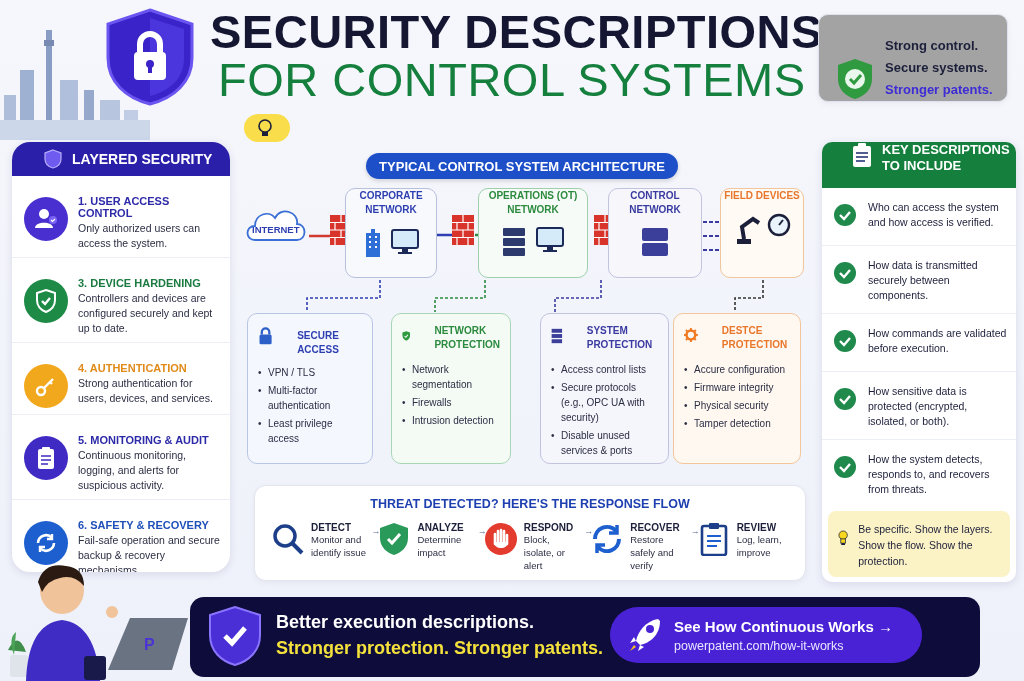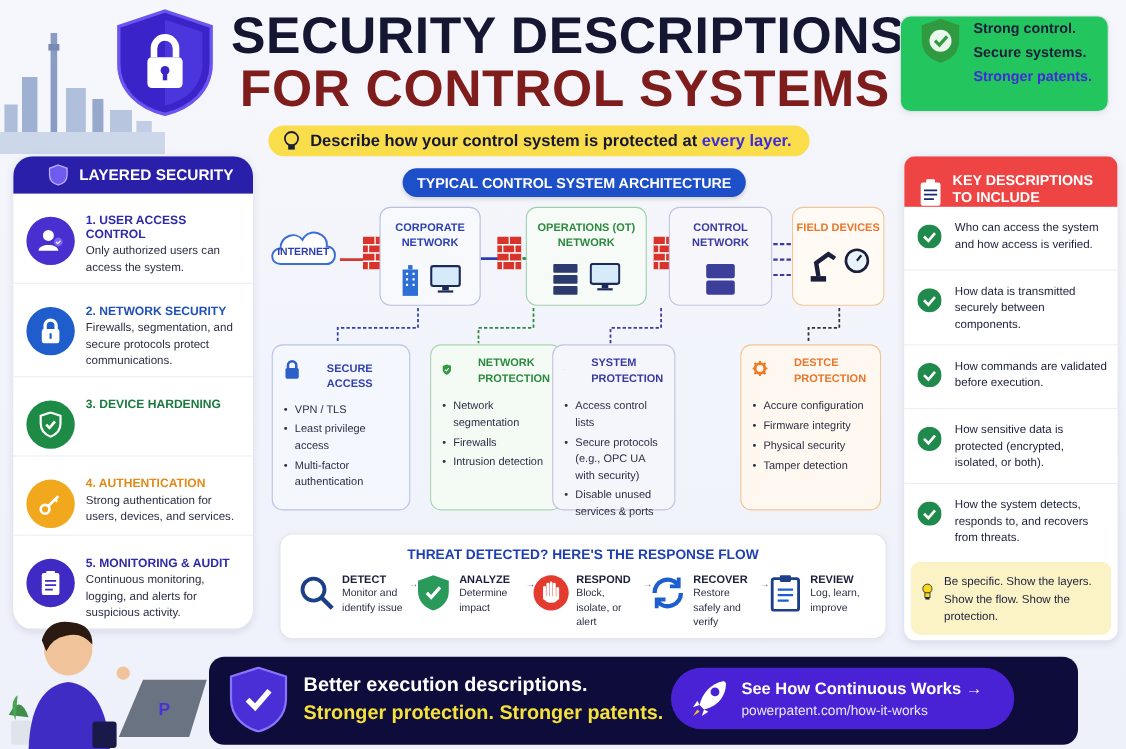--- a/index.html
+++ b/index.html
@@ -3,56 +3,56 @@
 <meta charset="utf-8">
 <style>
 *{box-sizing:border-box;margin:0;padding:0}
 html,body{width:1024px;height:681px;overflow:hidden}
 body{font-family:"Liberation Sans",sans-serif;background:linear-gradient(180deg,#f6f7fc 0%,#eef1fa 100%);position:relative;color:#1c1f3a}
 .abs{position:absolute}
 
 .city{left:0;top:20px;width:150px;height:120px;opacity:.8}
 .hdr-shield{left:104px;top:8px;width:92px;height:98px}
 .title1{left:210px;top:4px;font-size:47px;font-weight:900;color:#141632;letter-spacing:.5px;white-space:nowrap}
-.title2{left:218px;top:52px;font-size:47px;font-weight:700;color:#7f1d1d;letter-spacing:.5px;white-space:nowrap}
+.title2{left:218px;top:52px;font-size:47px;font-weight:400;color:#15803d;letter-spacing:.5px;white-space:nowrap}
 .tagline{left:244px;top:114px;height:28px;border-radius:14px;background:#f9dd4a;padding:0 16px 0 12px;display:flex;align-items:center;gap:8px;font-size:15px;font-weight:700;color:#141632}
 .tagline .hl{color:#3e2cd6}
-.badge{left:818px;top:14px;width:190px;height:88px;background:#22c55e;border:1px solid #dfe2ee;border-radius:10px;display:flex;align-items:flex-start;gap:10px;padding-left:16px;box-shadow:0 2px 6px rgba(0,0,0,.05)}
+.badge{left:818px;top:14px;width:190px;height:88px;background:#a3a3a3;border:1px solid #dfe2ee;border-radius:10px;display:flex;align-items:flex-end;gap:10px;padding-left:16px;box-shadow:0 2px 6px rgba(0,0,0,.05)}
 .badge .lines div{font-size:13px;font-weight:700;line-height:22px;color:#1c1f3a}
 .badge .lines .blue{color:#3e2cd6}
 
 .lpanel{left:12px;top:142px;width:218px;height:430px;background:#fff;border-radius:18px;box-shadow:0 2px 8px rgba(30,30,90,.12);overflow:hidden}
 .lpanel .phead{height:34px;background:#2a1fa8;color:#fff;font-weight:700;font-size:14px;display:flex;align-items:center;gap:10px;padding-left:32px}
 .litem{display:flex;gap:10px;padding:19px 8px 6px 12px;border-bottom:1px solid #eceef5}
 .litem:last-child{border-bottom:none}
 .litem .ic{width:44px;height:44px;border-radius:50%;flex:0 0 44px;display:flex;align-items:center;justify-content:center;margin-top:2px}
 .litem .t{font-size:11px;font-weight:700;margin-bottom:2px}
 .litem .d{font-size:10.5px;line-height:15px;color:#2b2e44}
 
 .arch-title{left:366px;top:153px;width:312px;height:26px;background:#1d4fc9;border-radius:13px;color:#fff;font-size:13px;font-weight:700;display:flex;align-items:center;justify-content:center;box-shadow:0 2px 4px rgba(0,0,0,.15)}
 .cloud{left:243px;top:200px;width:66px;height:44px}
-.netbox{top:188px;height:90px;border-radius:10px;border:1.5px solid;text-align:center;font-size:10px;font-weight:700;padding-top:12px;line-height:14px}
+.netbox{top:188px;height:90px;border-radius:10px;border:1.5px solid;text-align:center;font-size:10px;font-weight:700;padding-top:0;line-height:14px}
 .fw{width:22px;height:30px}
 .prot{top:313px;height:151px;border-radius:10px;border:1.5px solid;padding:10px 10px}
 .prot .ph{display:flex;gap:24px;align-items:flex-start;font-size:10px;font-weight:700;line-height:14px;margin-bottom:8px;min-height:30px}
 .prot ul{list-style:none;font-size:10px;line-height:15px;color:#2b2e44}
 .prot li{padding-left:10px;position:relative;margin-bottom:3px}
 .prot li:before{content:"•";position:absolute;left:0}
 
 .flow{left:254px;top:485px;width:552px;height:96px;background:#fff;border:1px solid #e2e5ef;border-radius:12px;box-shadow:0 2px 6px rgba(0,0,0,.05)}
 .flow .ft{text-align:center;font-size:12.5px;font-weight:700;color:#1d3fb0;margin-top:11px}
 .steps{display:flex;align-items:flex-start;padding:11px 10px 0 16px;gap:2px}
 .step{display:flex;gap:6px;width:104px}
 .step .si{width:34px;height:34px;flex:0 0 34px}
 .step .sn{font-size:10px;font-weight:700}
 .step .sd{font-size:9.5px;line-height:13px;color:#2b2e44}
 .arrow-s{font-size:9px;color:#5a6a9a;margin-top:4px;width:4px}
 
 .rpanel{left:822px;top:142px;width:194px;height:440px;background:#fff;border-radius:10px;box-shadow:0 2px 8px rgba(30,30,90,.12);overflow:hidden}
-.rpanel .phead{height:46px;background:#ef4444;color:#fff;font-weight:700;font-size:13px;line-height:16px;display:flex;align-items:flex-end;gap:10px;padding-left:14px}
+.rpanel .phead{height:46px;background:#15803d;color:#fff;font-weight:700;font-size:13px;line-height:16px;display:flex;align-items:flex-start;gap:10px;padding-left:30px}
 .ritem{display:flex;gap:12px;padding:12px 8px 10px 12px;border-bottom:1px solid #eceef5;min-height:58px}
 .ritem .ck{width:22px;height:22px;flex:0 0 22px;margin-top:4px}
 .ritem .rt{font-size:10.5px;line-height:15px;color:#1c1f3a}
 .tip{margin:4px 6px;background:#fbf2c6;border-radius:8px;padding:10px 10px 8px 10px;display:flex;gap:10px}
 .tip .tt{font-size:10.5px;line-height:16px}
 
 .banner{left:190px;top:597px;width:790px;height:80px;background:#0d0c3a;border-radius:14px}
 .b-shield{left:208px;top:606px;width:54px;height:60px}
 .b-l1{left:276px;top:612px;font-size:18px;color:#fff;font-weight:700}
 .b-l2{left:276px;top:638px;font-size:18px;color:#f4e13c;font-weight:700}
@@ -86,21 +86,20 @@
 </svg>
 
 <div class="abs title1">SECURITY DESCRIPTIONS</div>
 <div class="abs title2">FOR CONTROL SYSTEMS</div>
 
 <div class="abs tagline">
   <svg width="18" height="20" viewBox="0 0 18 20">
       <circle cx="9" cy="8" r="6" fill="none" stroke="#1c1f3a" stroke-width="1.6"></circle>
       <rect x="6" y="14" width="6" height="4" fill="#1c1f3a"></rect>
     </svg>
-  <span><span>Describe how your control system is protected at </span><span class="hl">every layer.</span></span>
 </div>
 
 <div class="abs badge">
   <svg width="40" height="44" viewBox="0 0 40 44">
     <path d="M20 2 L37 8 V22 C37 32 30 39 20 42 C10 39 3 32 3 22 V8 Z" fill="#2f9a3f"></path>
     <circle cx="20" cy="22" r="10" fill="#eaf7ec"></circle>
     <path d="M15 22 L19 26 L26 18" fill="none" stroke="#2f9a3f" stroke-width="3"></path>
   </svg>
   <div class="lines">
     <div>Strong control.</div>
@@ -125,41 +124,29 @@
           <circle cx="20" cy="14" r="4" fill="#7b63f5"></circle>
           <path d="M18 14 L19.5 15.5 L22 13" stroke="#fff" fill="none" stroke-width="1.2"></path>
         </svg>
     </div>
     <div>
         <div class="t" style="color:#2d2aa8">1. USER ACCESS CONTROL</div>
         <div class="d">Only authorized users can access the system.</div>
       </div>
   </div>
   <div class="litem">
-    <div class="ic" style="background:#1f5ccc">
-      <svg width="22" height="24" viewBox="0 0 22 24">
-          <rect x="3" y="10" width="16" height="13" rx="2" fill="#fff"></rect>
-          <path d="M6 10 V7 a5 5 0 0 1 10 0 V10" fill="none" stroke="#fff" stroke-width="3"></path>
-          <rect x="10" y="14" width="2" height="5" fill="#1f5ccc"></rect>
-        </svg>
-    </div>
-    <div>
-        <div class="t" style="color:#1f4fb8">2. NETWORK SECURITY</div>
-        <div class="d">Firewalls, segmentation, and secure protocols protect communications.</div>
-      </div>
-  </div>
-  <div class="litem">
     <div class="ic" style="background:#1d8a46">
       <svg width="22" height="24" viewBox="0 0 22 24">
           <path d="M11 1 L20 4 V11 C20 17 16 21 11 23 C6 21 2 17 2 11 V4 Z" fill="none" stroke="#fff" stroke-width="2"></path>
           <path d="M7 12 L10 15 L15 9" fill="none" stroke="#fff" stroke-width="2.4"></path>
         </svg>
     </div>
     <div>
         <div class="t" style="color:#1b7a40">3. DEVICE HARDENING</div>
+        <div class="d">Controllers and devices are configured securely and kept up to date.</div>
       </div>
   </div>
   <div class="litem">
     <div class="ic" style="background:#f2a81d">
       <svg width="24" height="24" viewBox="0 0 24 24">
           <circle cx="7" cy="17" r="4" fill="none" stroke="#fff" stroke-width="2.4"></circle>
           <path d="M10 14 L19 5 M16 8 L18 10" stroke="#fff" stroke-width="2.4"></path>
         </svg>
     </div>
     <div>
@@ -282,39 +269,39 @@
 <div class="abs prot" style="left:247px;width:126px;border-color:#b9c5e4;background:#f4f7fe">
   <div class="ph" style="color:#2d3fb0">
       <svg width="20" height="24" viewBox="0 0 20 24">
         <rect x="2" y="10" width="16" height="13" rx="2" fill="#2d5fc9"></rect>
         <path d="M5 10 V7 a5 5 0 0 1 10 0 V10" fill="none" stroke="#2d5fc9" stroke-width="3"></path>
       </svg>
       <span style="margin-top:5px">SECURE ACCESS</span>
     </div>
   <ul>
       <li>VPN / TLS</li>
+      <li>Multi-factor authentication</li>
       <li>Least privilege access</li>
-      <li>Multi-factor authentication</li>
     </ul>
 </div>
 <div class="abs prot" style="left:391px;width:120px;border-color:#a9d6b4;background:#f4fbf5">
   <div class="ph" style="color:#2b8a3e">
       <svg width="20" height="24" viewBox="0 0 20 24">
         <path d="M10 1 L19 4 V11 C19 17 15 21 10 23 C5 21 1 17 1 11 V4 Z" fill="#2f9a3f"></path>
         <path d="M6 12 L9 15 L14 9" fill="none" stroke="#fff" stroke-width="2.4"></path>
       </svg>
       <span>NETWORK PROTECTION</span>
     </div>
   <ul>
       <li>Network segmentation</li>
       <li>Firewalls</li>
       <li>Intrusion detection</li>
     </ul>
 </div>
-<div class="abs prot" style="left:502px;width:112px;border-color:#c2c3de;background:#f5f5fc">
+<div class="abs prot" style="left:540px;width:129px;border-color:#c2c3de;background:#f5f5fc">
   <div class="ph" style="color:#3a3aa0">
       <svg width="18" height="24" viewBox="0 0 18 24">
         <rect x="1" y="1" width="16" height="6" fill="#3b3f9a"></rect>
         <rect x="1" y="9" width="16" height="6" fill="#3b3f9a"></rect>
         <rect x="1" y="17" width="16" height="6" fill="#3b3f9a"></rect>
       </svg>
       <span>SYSTEM PROTECTION</span>
     </div>
   <ul>
       <li>Access control lists</li>

